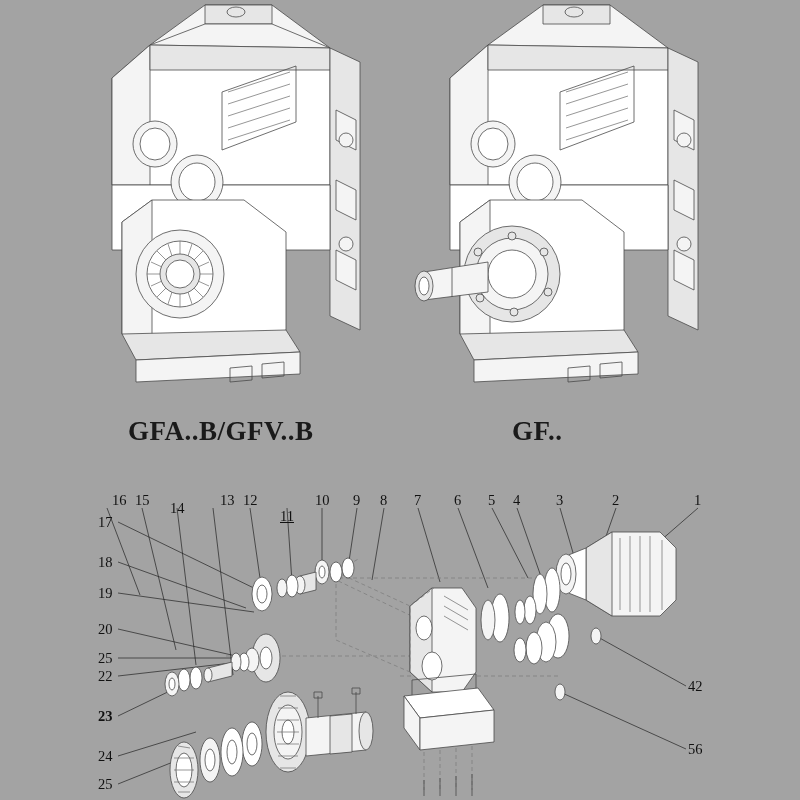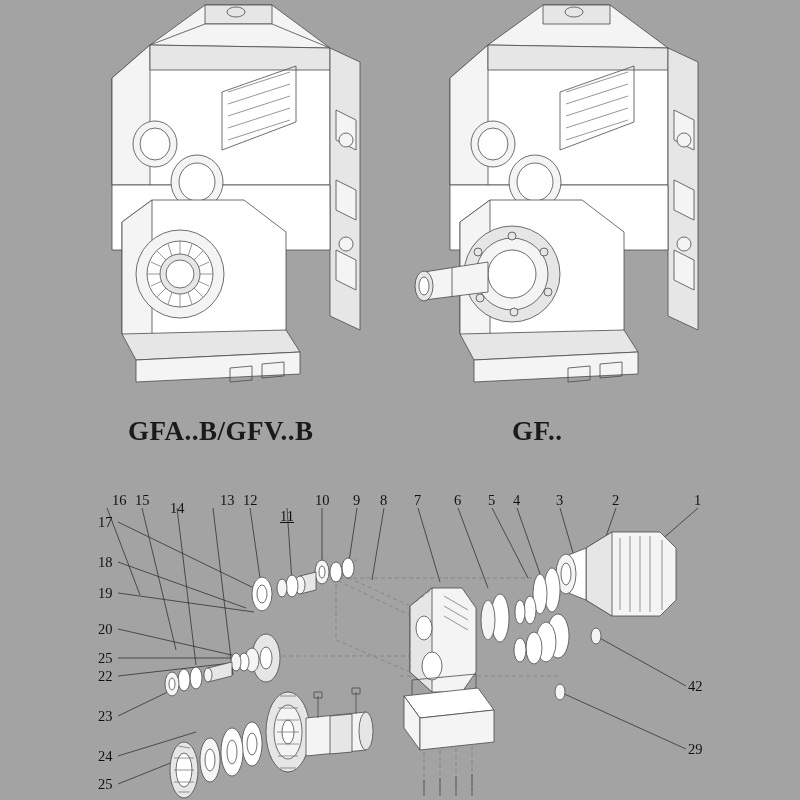--- a/index.html
+++ b/index.html
@@ -413,21 +413,21 @@
     <div class="callout" style="left:556px; top:32px;">3</div>
     <div class="callout" style="left:612px; top:32px;">2</div>
     <div class="callout" style="left:694px; top:32px;">1</div>
 
     <div class="callout" style="left:98px; top:54px;">17</div>
     <div class="callout" style="left:98px; top:94px;">18</div>
     <div class="callout" style="left:98px; top:125px;">19</div>
     <div class="callout" style="left:98px; top:161px;">20</div>
     <div class="callout" style="left:98px; top:190px;">25</div>
     <div class="callout" style="left:98px; top:208px;">22</div>
-    <div class="callout" style="left:98px; top:248px;">23</div>
+    <div class="callout" style="left:98px; top:248px;font-weight:bold;">23</div>
     <div class="callout" style="left:98px; top:288px;">24</div>
     <div class="callout" style="left:98px; top:316px;text-align:center;">25</div>
 
     <div class="callout" style="left:688px; top:218px;">42</div>
-    <div class="callout" style="left:688px; top:281px;">29</div>
+    <div class="callout" style="left:688px; top:281px;">56</div>
   </div>
 
 </div>
 
 </body></html>

